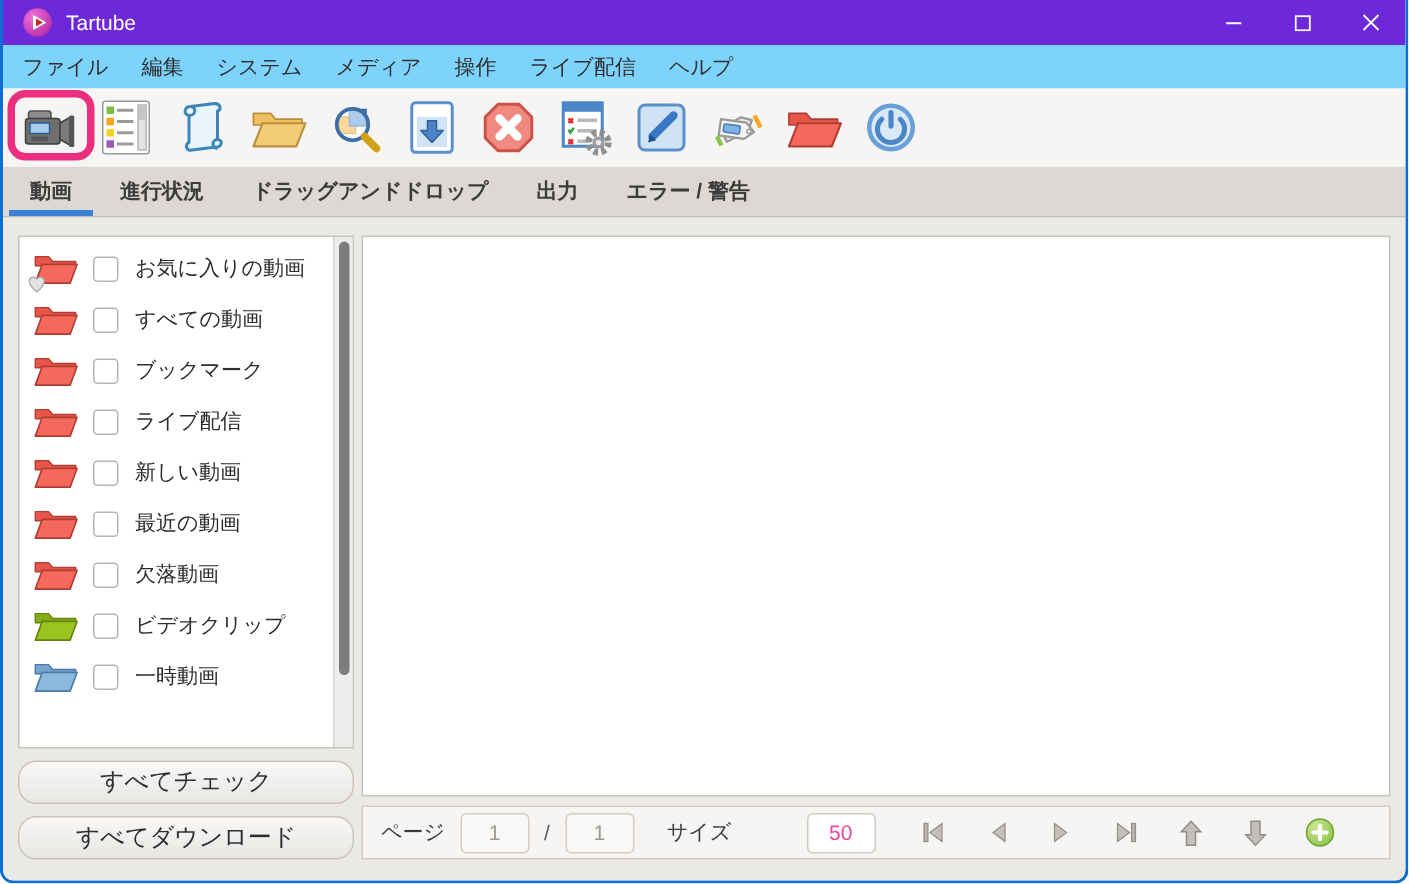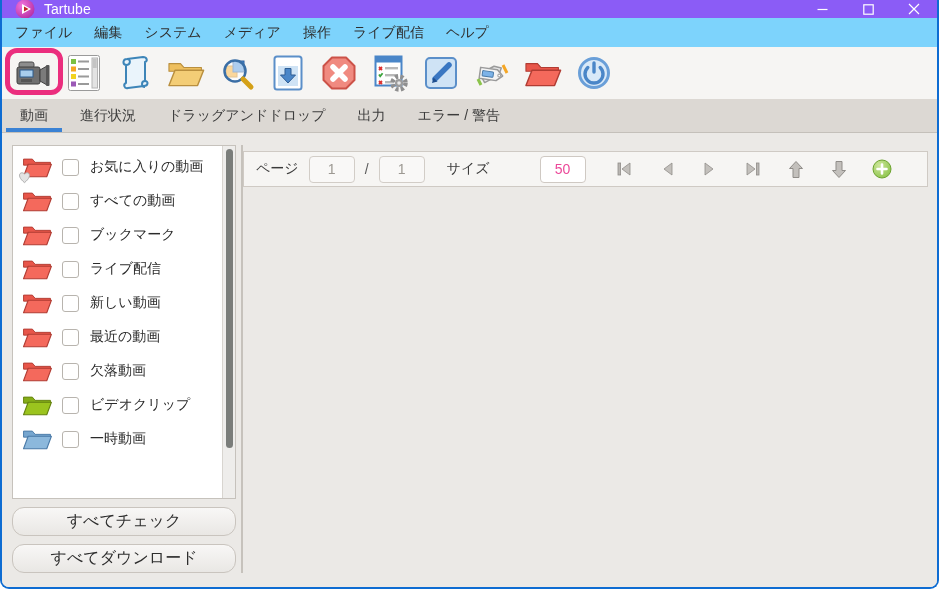--- a/index.html
+++ b/index.html
@@ -7,47 +7,47 @@
   body { font-family: "Liberation Sans", "DejaVu Sans", sans-serif; font-size:14px; color:#2e2e2e; }
 
   .window {
     width: 939px; height: 589px;
     display: flex; flex-direction: column;
     border-left: 2px solid #0e6cd2; border-right: 2px solid #0e6cd2; border-bottom: 2px solid #0e6cd2;
     border-radius: 0 0 9px 9px; overflow: hidden; background:#f6f5f3;
   }
 
   
-  .titlebar { height: 18px; background:#8b5cf6; display:flex; align-items:center; flex-shrink:0;text-align:right; }
+  .titlebar { height: 30px; background:#6d28d9; display:flex; align-items:center; flex-shrink:0;text-align:right; }
   .app-icon { width:20px; height:20px; margin:0 9px 0 13px; }
   .title-text { color:#fff; font-size:14px; }
   .win-controls { margin-left:auto; display:flex; height:100%; }
   .win-btn { width:46px; height:100%; display:flex; align-items:center; justify-content:center; cursor:default; }
 
   
   .menubar { height:29px; background:#7dd3fc; display:flex; align-items:center; padding-left:2px; flex-shrink:0; }
   .menu-item { padding: 4px 11px; color:#2f2f2f; }
 
   
   .toolbar { height:52px; background:#f6f5f3; display:flex; align-items:center; padding-left:8px; position:relative; flex-shrink:0; }
   .tool-btn { width:46px; height:46px; display:flex; align-items:center; justify-content:center; margin-right:5px; border-radius:5px; }
   .annotation-box {
     position:absolute; left:3px; top:1px; width:58px; height:47px;
     border:5px solid #eb2e7e; border-radius:12px; pointer-events:none; z-index:5;
   }
 
   
   .tabstrip { height:34px; background:#dcd8d3; border-bottom:1px solid #c4c0ba; display:flex; align-items:stretch; padding-left:2px; flex-shrink:0; }
-  .tab { position:relative; display:flex; align-items:center; padding:0 16px; color:#3c3c3c; }
+  .tab { position:relative; display:flex; align-items:center; padding:0 16px; color:#3c3c3c;font-weight:bold; }
   .tab.selected::after { content:''; position:absolute; left:2px; right:2px; bottom:0; height:4px; background:#3b82d4; }
 
   
   .content { flex:1; background:#ebe9e6; display:flex; padding:12px 10px 14px 10px; min-height:0; }
   .left-col { width:224px; display:flex; flex-direction:column; margin-right:5px; flex-shrink:0; }
-  .right-col { flex:1; display:flex; flex-direction:row; min-width:0;justify-content:space-between; }
+  .right-col { flex:1; display:flex; flex-direction:column; min-width:0;justify-content:space-between; }
 
   .list-panel { flex:1; background:#fff; border:1px solid #c6c2bc; display:flex; min-height:0; }
   .list-items { flex:1; padding-top:4px; overflow:hidden; }
   .side-item { height:34px; display:flex; align-items:center; padding-left:8px; }
   .folder-wrap { position:relative; width:32px; height:26px; margin-right:9px; flex-shrink:0; }
   .cbx { width:17px; height:17px; background:#fff; border:1px solid #b8b4ae; border-radius:3px; margin-right:11px; flex-shrink:0; }
   .side-label { color:#2b2b2b; white-space:nowrap; }
   .heart { position:absolute; left:-4px; bottom:-4px; }
 
   .scroll-track { width:13px; background:#eeedeb; border-left:1px solid #d8d5d0; position:relative; }

